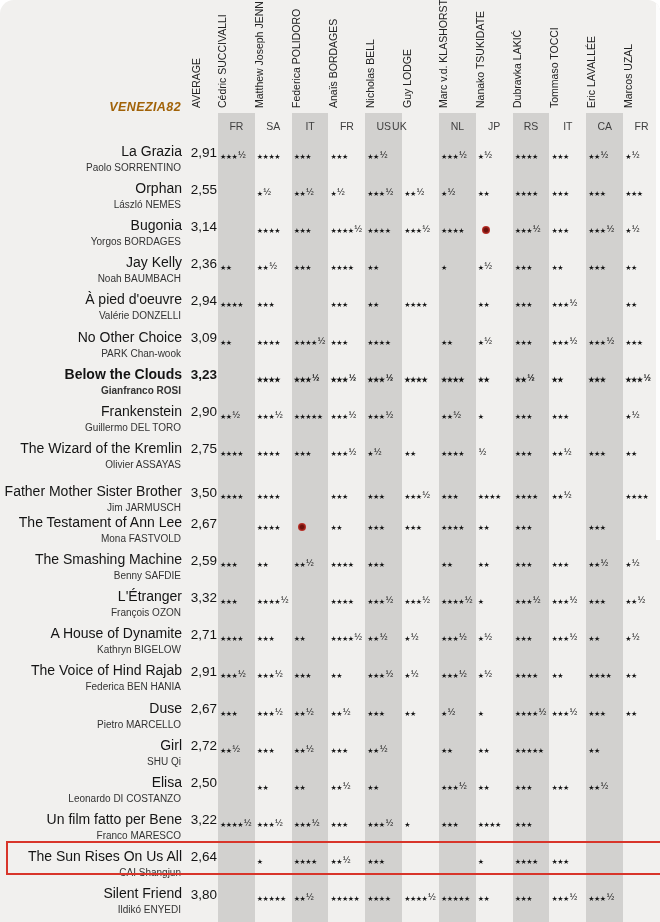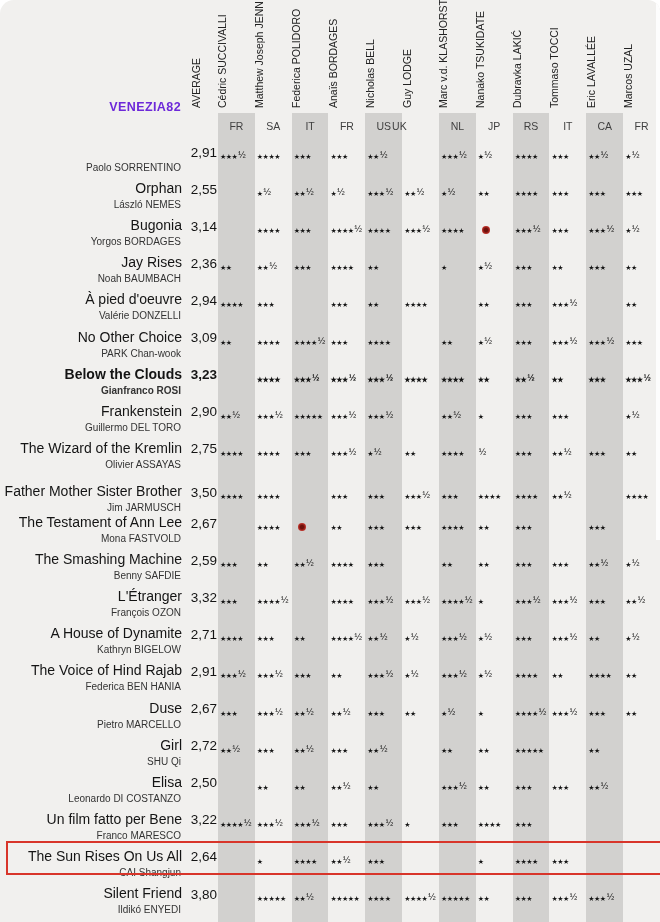--- a/index.html
+++ b/index.html
@@ -54,21 +54,21 @@
     position:absolute; left:6px; right:-4px; top:844px; height:30px;
     border:2px solid #d8352a; z-index:5; pointer-events:none;
   }
   .right-strip{position:absolute; right:0; top:0; width:4px; height:540px; background:#fdfdfd; z-index:4;}
 </style>
 </head>
 <body>
 
 <div id="stage">
   <div class="right-strip"></div>
-  <div class="brand" style="color: #6d28d9;">VENEZIA82</div>
+  <div class="brand" style="color: #a16207; font-style: italic;">VENEZIA82</div>
   <div class="avg-label" style="left:203px; top:94px;">AVERAGE</div>
   <div id="bands">
       <div class="band" style="left: 218px;"></div>
       <div class="band" style="left: 291.66px;"></div>
       <div class="band" style="left: 365.32px;"></div>
       <div class="band" style="left: 438.98px;"></div>
       <div class="band" style="left: 512.64px;"></div>
       <div class="band" style="left: 586.3px;"></div>
     </div>
   <div id="header">
@@ -92,20 +92,21 @@
       <div class="country" style="left: 512.64px;">RS</div>
       <div class="critic-name" style="left: 560.885px; top: 94px;">Tommaso TOCCI</div>
       <div class="country" style="left: 549.47px;">IT</div>
       <div class="critic-name" style="left: 597.715px; top: 94px;">Eric LAVALLÉE</div>
       <div class="country" style="left: 586.3px;">CA</div>
       <div class="critic-name" style="left: 634.545px; top: 94px;">Marcos UZAL</div>
       <div class="country" style="left: 623.13px;">FR</div>
     </div>
   <div id="rows">
       <div class="row" style="top: 137px;">
+        <div class="film-title">La Grazia</div>
         <div class="film-director">Paolo SORRENTINO</div>
         <div class="film-avg">2,91</div>
         <div class="cell" style="left: 220px;"><span class="stars">★★★</span><span class="half">½</span></div>
         <div class="cell" style="left: 256.83px;"><span class="stars">★★★★</span></div>
         <div class="cell" style="left: 293.66px;"><span class="stars">★★★</span></div>
         <div class="cell" style="left: 330.49px;"><span class="stars">★★★</span></div>
         <div class="cell" style="left: 367.32px;"><span class="stars">★★</span><span class="half">½</span></div>
         <div class="cell" style="left: 404.15px;"></div>
         <div class="cell" style="left: 440.98px;"><span class="stars">★★★</span><span class="half">½</span></div>
         <div class="cell" style="left: 477.81px;"><span class="stars">★</span><span class="half">½</span></div>
@@ -142,21 +143,21 @@
         <div class="cell" style="left: 367.32px;"><span class="stars">★★★★</span></div>
         <div class="cell" style="left: 404.15px;"><span class="stars">★★★</span><span class="half">½</span></div>
         <div class="cell" style="left: 440.98px;"><span class="stars">★★★★</span></div>
         <div class="cell" style="left: 477.81px;"><span class="dot"></span></div>
         <div class="cell" style="left: 514.64px;"><span class="stars">★★★</span><span class="half">½</span></div>
         <div class="cell" style="left: 551.47px;"><span class="stars">★★★</span></div>
         <div class="cell" style="left: 588.3px;"><span class="stars">★★★</span><span class="half">½</span></div>
         <div class="cell" style="left: 625.13px;"><span class="stars">★</span><span class="half">½</span></div>
       </div>
       <div class="row" style="top: 248.3px;">
-        <div class="film-title">Jay Rises</div>
+        <div class="film-title">Jay Kelly</div>
         <div class="film-director">Noah BAUMBACH</div>
         <div class="film-avg">2,36</div>
         <div class="cell" style="left: 220px;"><span class="stars">★★</span></div>
         <div class="cell" style="left: 256.83px;"><span class="stars">★★</span><span class="half">½</span></div>
         <div class="cell" style="left: 293.66px;"><span class="stars">★★★</span></div>
         <div class="cell" style="left: 330.49px;"><span class="stars">★★★★</span></div>
         <div class="cell" style="left: 367.32px;"><span class="stars">★★</span></div>
         <div class="cell" style="left: 404.15px;"></div>
         <div class="cell" style="left: 440.98px;"><span class="stars">★</span></div>
         <div class="cell" style="left: 477.81px;"><span class="stars">★</span><span class="half">½</span></div>

